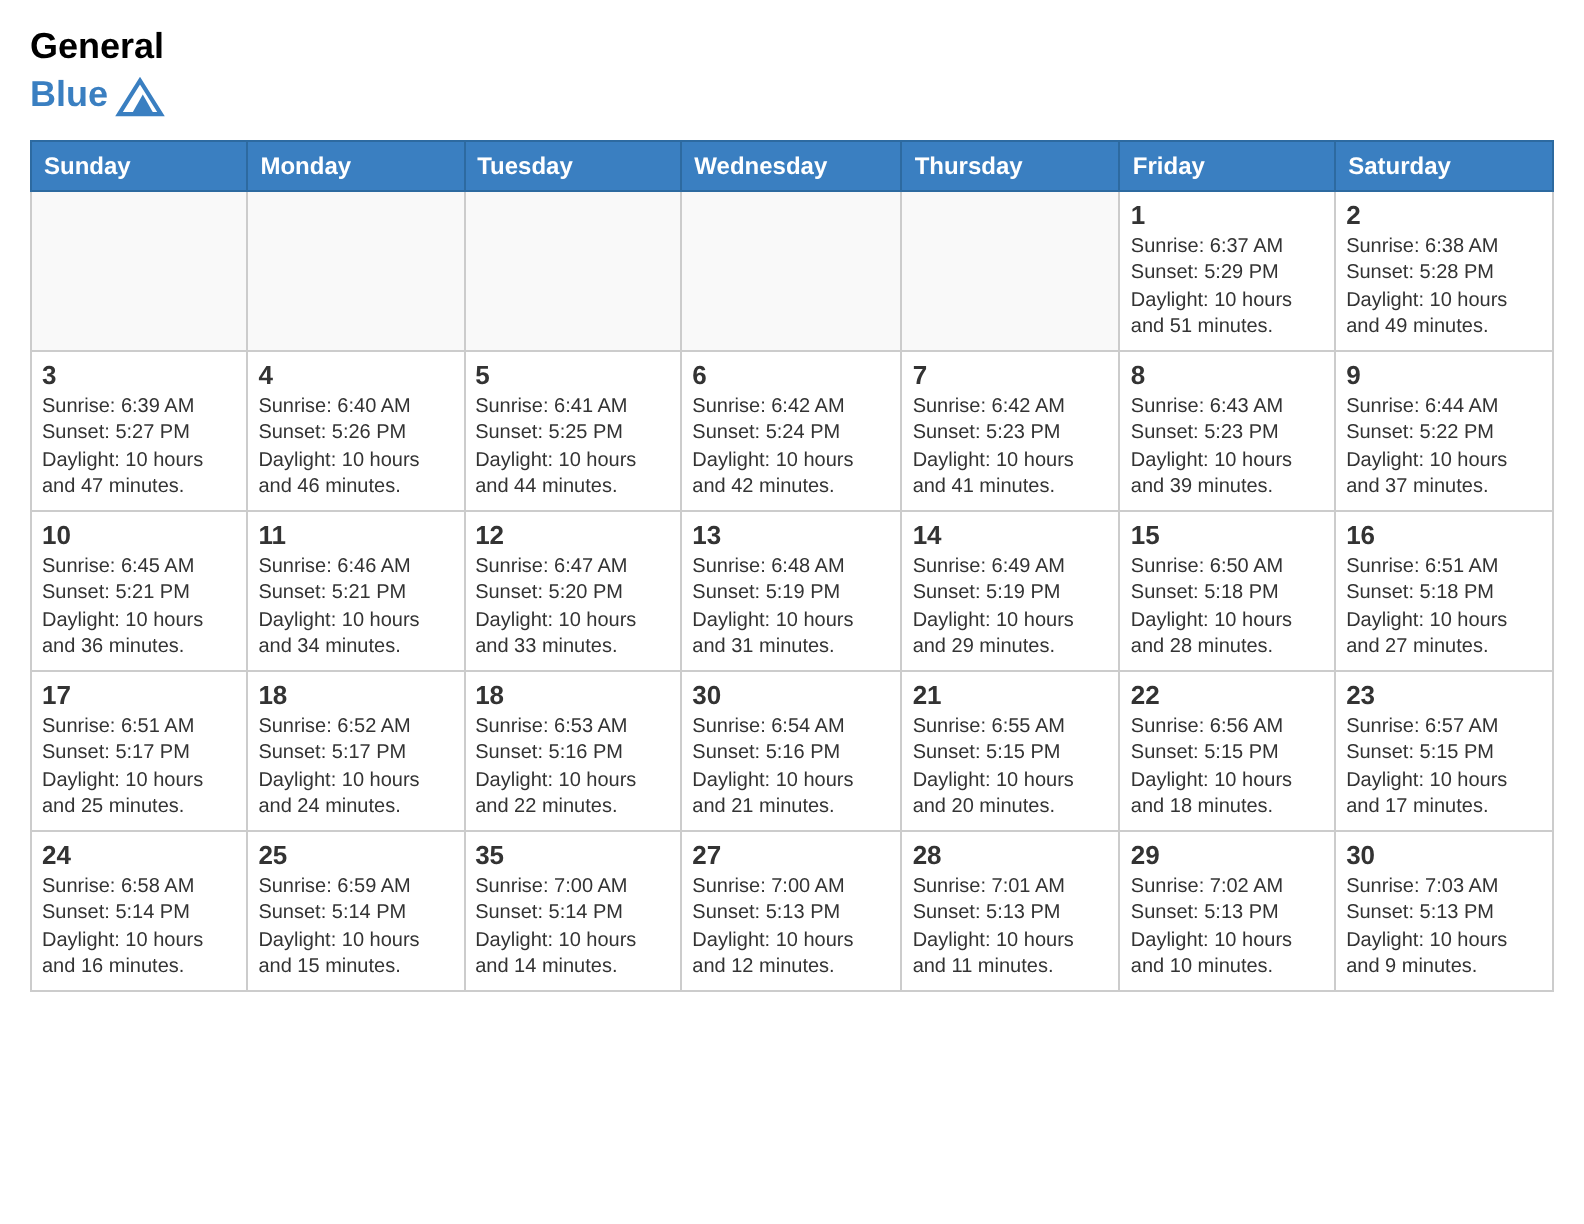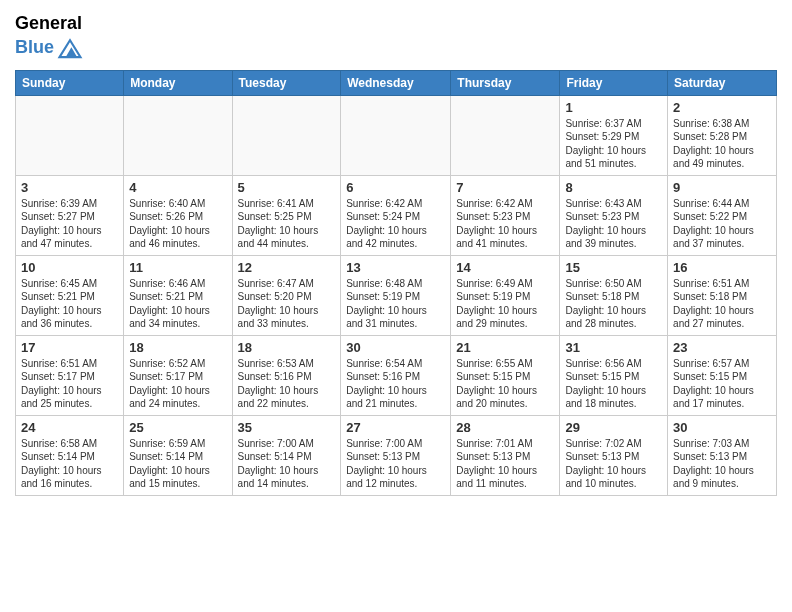--- a/index.html
+++ b/index.html
@@ -224,21 +224,21 @@
           </td>
           <td>
             <span class="day-num">30</span>
             <div class="day-info">Sunrise: 6:54 AM<br>Sunset: 5:16 PM<br>Daylight: 10 hours and 21 minutes.</div>
           </td>
           <td>
             <span class="day-num">21</span>
             <div class="day-info">Sunrise: 6:55 AM<br>Sunset: 5:15 PM<br>Daylight: 10 hours and 20 minutes.</div>
           </td>
           <td>
-            <span class="day-num">31</span>
+            <span class="day-num">22</span>
             <div class="day-info">Sunrise: 6:56 AM<br>Sunset: 5:15 PM<br>Daylight: 10 hours and 18 minutes.</div>
           </td>
           <td>
             <span class="day-num">23</span>
             <div class="day-info">Sunrise: 6:57 AM<br>Sunset: 5:15 PM<br>Daylight: 10 hours and 17 minutes.</div>
           </td>
         </tr>
         <tr>
           <td>
             <span class="day-num">24</span>

